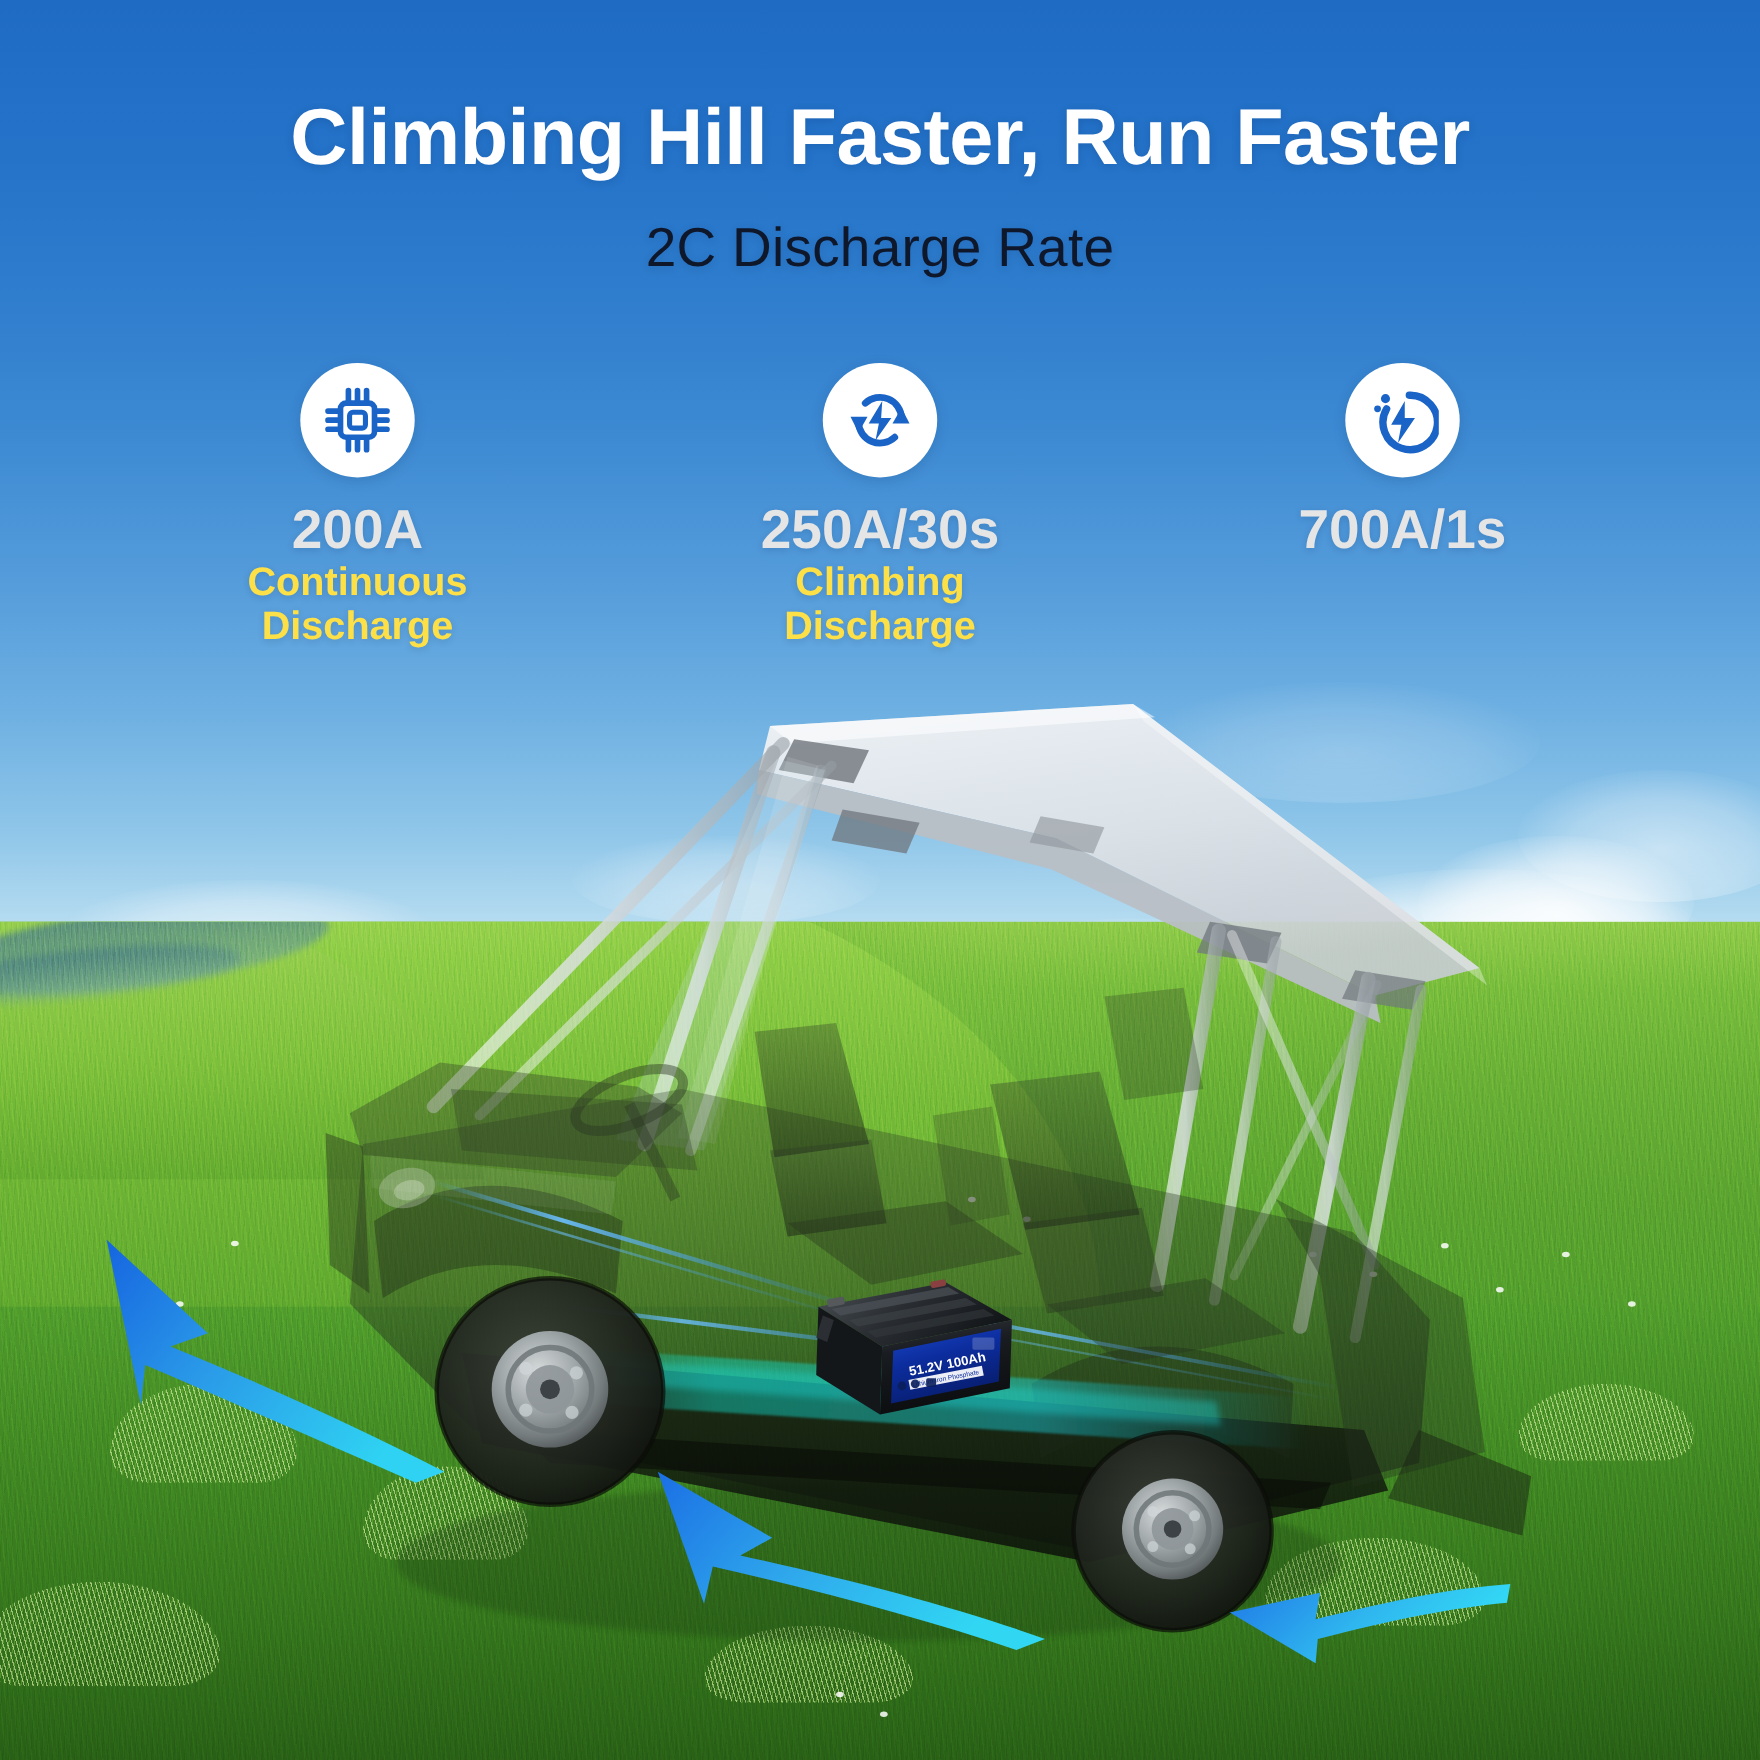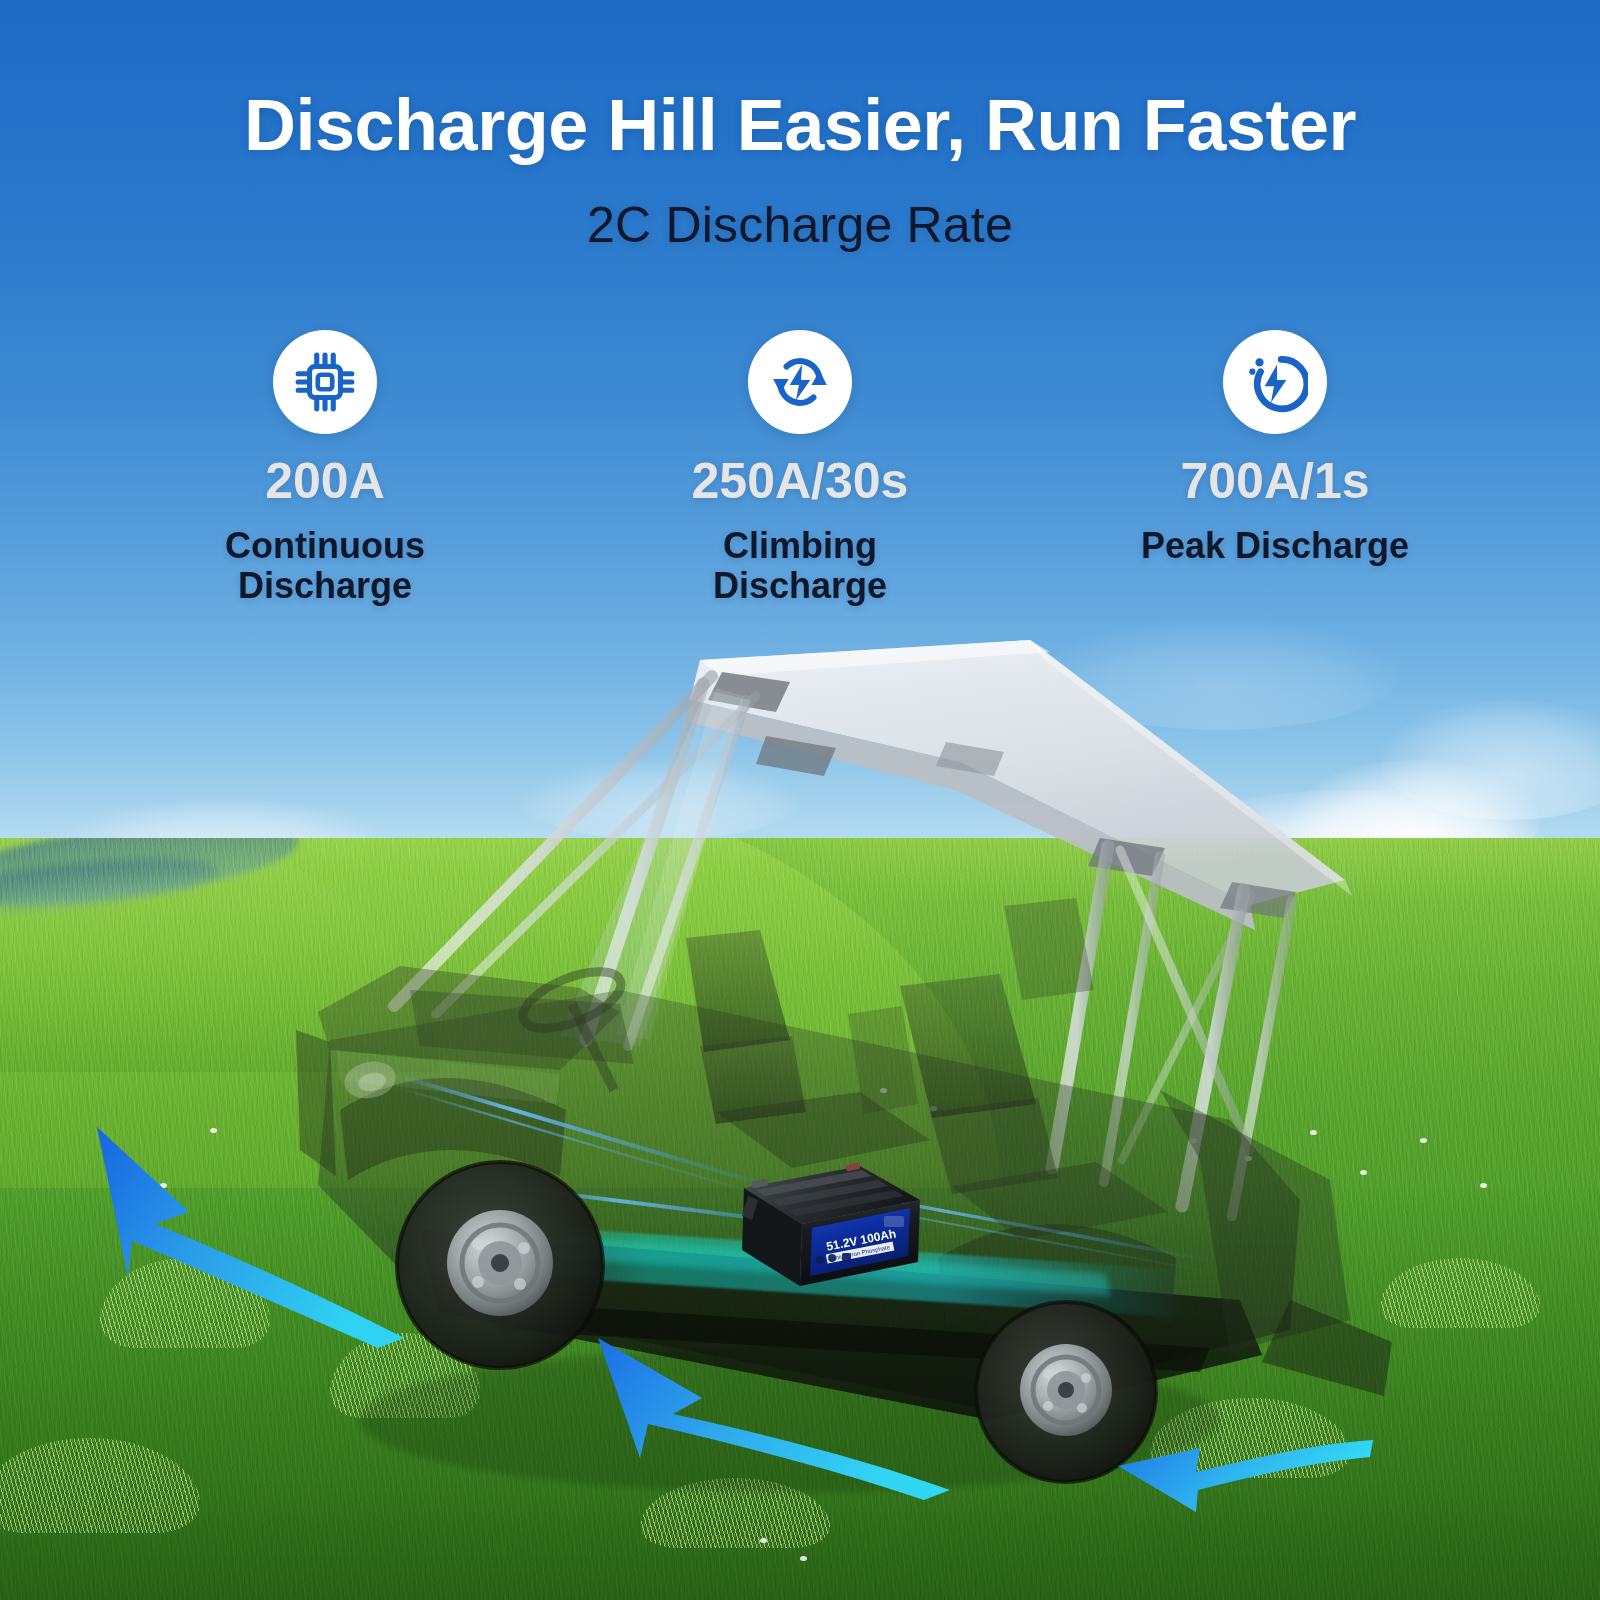--- a/index.html
+++ b/index.html
@@ -151,22 +151,22 @@
   }
   .feat-icon svg { display:block; }
   .feat-value {
     margin-top:22px;
     font-size:50px; font-weight:bold; color:#e5e5e5;
     line-height:1.02;
     text-shadow:0 2px 7px rgba(0,40,90,.16);
     white-space:nowrap;
   }
   .feat-label {
-    margin-top:19px;
-    font-size:36px; font-weight:bold; color:#0f172a;
+    margin-top:2px;
+    font-size:36px; font-weight:bold; color:#fde047;
     line-height:1.12; text-align:center;
     text-shadow:0 2px 7px rgba(0,40,90,.16);
   }
 </style>
 </head>
 <body>
 
 <div id="stage">
 
   <div class="sky"></div>
@@ -472,21 +472,21 @@
              L640,1458 Z" fill="url(#arrB)"></path>
 
     <path d="M1118,1466
              L1200,1448 L1196,1472
              C1270,1454 1320,1444 1373,1440
              L1370,1457
              C1318,1462 1268,1472 1198,1490
              L1196,1512 Z" fill="url(#arrC)"></path>
   </svg>
 
-  <div class="headline">Discharge Hill Easier, Run Faster</div>
+  <div class="headline">Climbing Hill Faster, Run Faster</div>
   <div class="subhead">2C Discharge Rate</div>
 
   <div class="features">
 
     <div class="feature">
       <div class="feat-icon">
         <svg width="66" height="66" viewBox="0 0 64 64" fill="none" stroke="#1a64c8" stroke-width="5" stroke-linecap="round">
           <rect x="17" y="17" width="30" height="30" rx="5" stroke="#1a64c8" stroke-width="5"></rect>
           <rect x="25" y="25" width="14" height="14" rx="3" stroke="#1a64c8" stroke-width="4.5"></rect>
           <path d="M24 6v9M32 6v9M40 6v9"></path>
@@ -522,19 +522,16 @@
     <div class="feature">
       <div class="feat-icon">
         <svg width="66" height="66" viewBox="0 0 64 64" fill="none">
           <path d="M38 10 A24 24 0 1 1 18 22" stroke="#1a64c8" stroke-width="6.5" stroke-linecap="round" fill="none"></path>
           <circle cx="17" cy="13" r="4" fill="#1a64c8"></circle>
           <circle cx="10" cy="22" r="3" fill="#1a64c8"></circle>
           <polygon points="34,15 22,36 31,36 28,52 43,30 34,30" fill="#1a64c8"></polygon>
         </svg>
       </div>
       <div class="feat-value">700A/1s</div>
-      <div class="feat-label">
-        <span>Peak Discharge</span>
-      </div>
     </div>
 
   </div>
 </div>
 
 </body></html>

